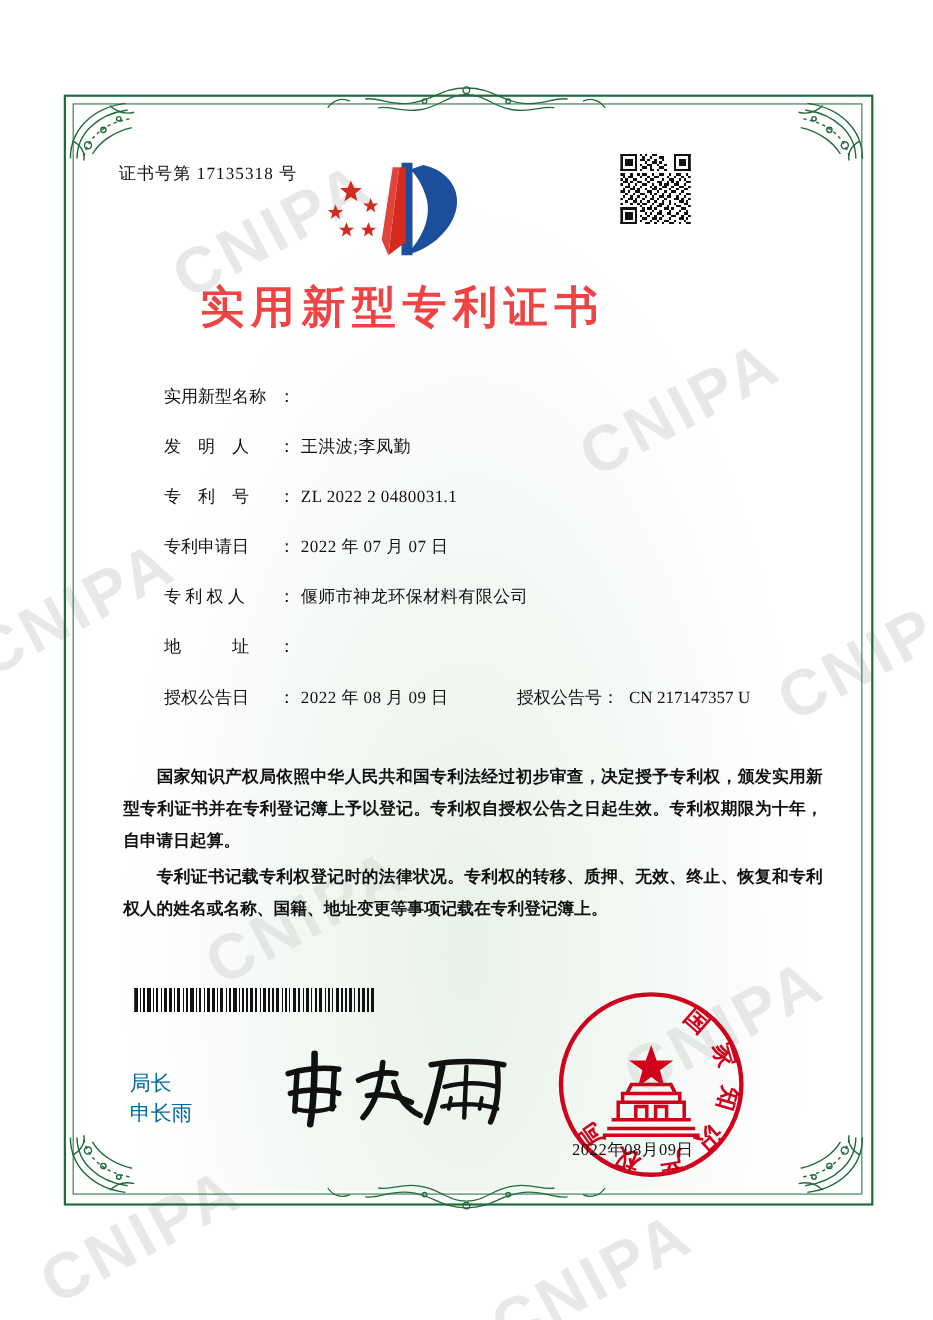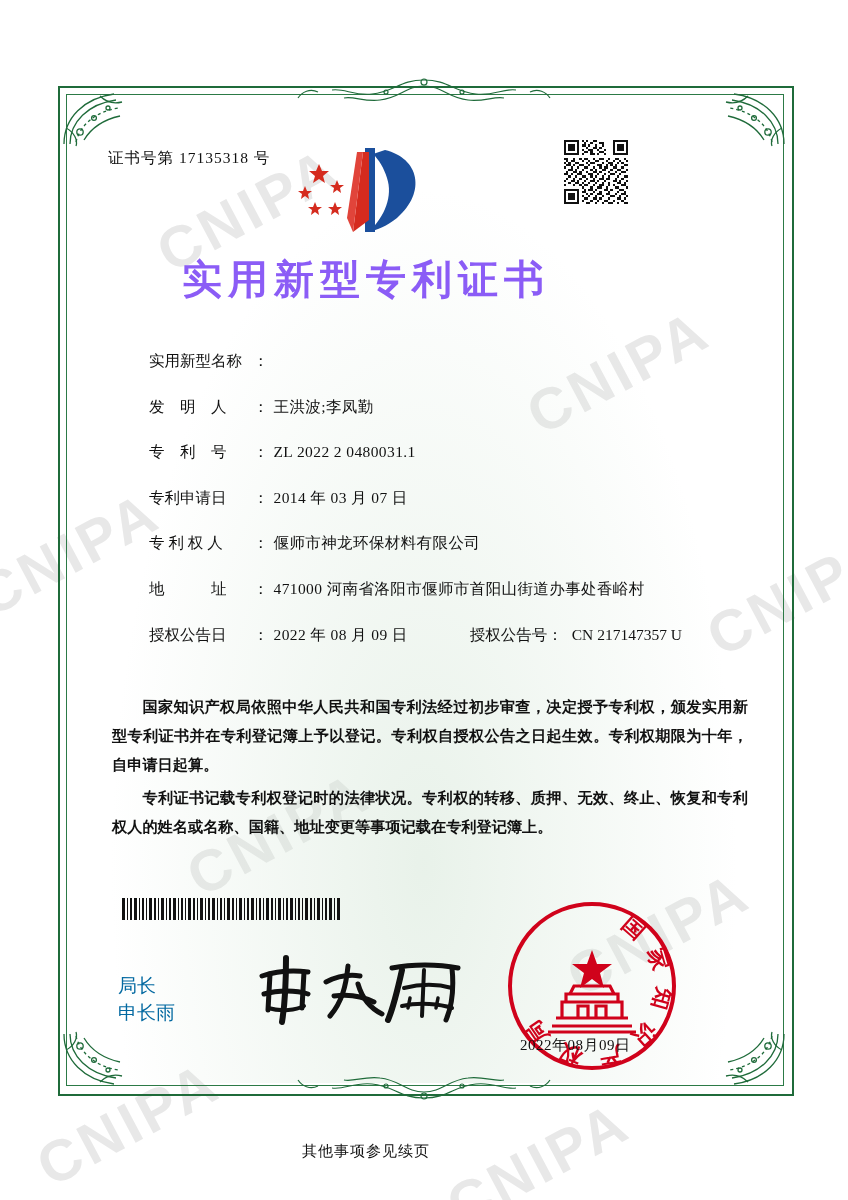--- a/index.html
+++ b/index.html
@@ -133,21 +133,21 @@
   }
 
   .title {
     position: absolute;
     left: 0; right: 0;
     top: 252px;
     text-align: center;
     font-size: 40px;
     font-weight: bold;
     letter-spacing: 6px;
-    color: #8b5cf6;
+    color: #ef4444;
     font-family: "Liberation Serif", "DejaVu Serif", serif;
   }
 
   .fields {
     position: absolute;
     left: 112px;
     top: 352px;
     width: 640px;
     font-size: 15.5px;
     color: #111;
@@ -622,31 +622,30 @@
         <span class="field-value">王洪波;李凤勤</span>
       </div>
       <div class="field-row">
         <span class="field-label">专　利　号</span>
         <span class="field-colon">：</span>
         <span class="field-value">ZL 2022 2 0480031.1</span>
       </div>
       <div class="field-row">
         <span class="field-label">专利申请日</span>
         <span class="field-colon">：</span>
-        <span class="field-value">2014 年 03 月 07 日</span>
+        <span class="field-value">2022 年 07 月 07 日</span>
       </div>
       <div class="field-row">
         <span class="field-label">专 利 权 人</span>
         <span class="field-colon">：</span>
         <span class="field-value">偃师市神龙环保材料有限公司</span>
       </div>
       <div class="field-row">
         <span class="field-label">地　　　址</span>
         <span class="field-colon">：</span>
-        <span class="field-value">471000 河南省洛阳市偃师市首阳山街道办事处香峪村</span>
       </div>
       <div class="field-row split">
         <span class="field-label">授权公告日</span>
         <span class="field-colon">：</span>
         <span class="field-value">2022 年 08 月 09 日</span>
         <span class="second-label">授权公告号</span>
         <span class="field-colon">：</span>
         <span class="second-value">CN 217147357 U</span>
       </div>
     </div>
@@ -776,16 +775,15 @@
           <path d="M74 120 L74 108 L84 108 L84 120"></path>
           <path d="M92 120 L92 108 L102 108 L102 120"></path>
           <path d="M48 128 L128 128"></path>
           <path d="M44 134 L132 134"></path>
         </g>
       </svg>
     </div>
 
     <div class="seal-date">2022年08月09日</div>
 
-    <div class="footer-note">其他事项参见续页</div>
 
   </div>
 </div>
 
 </body></html>

